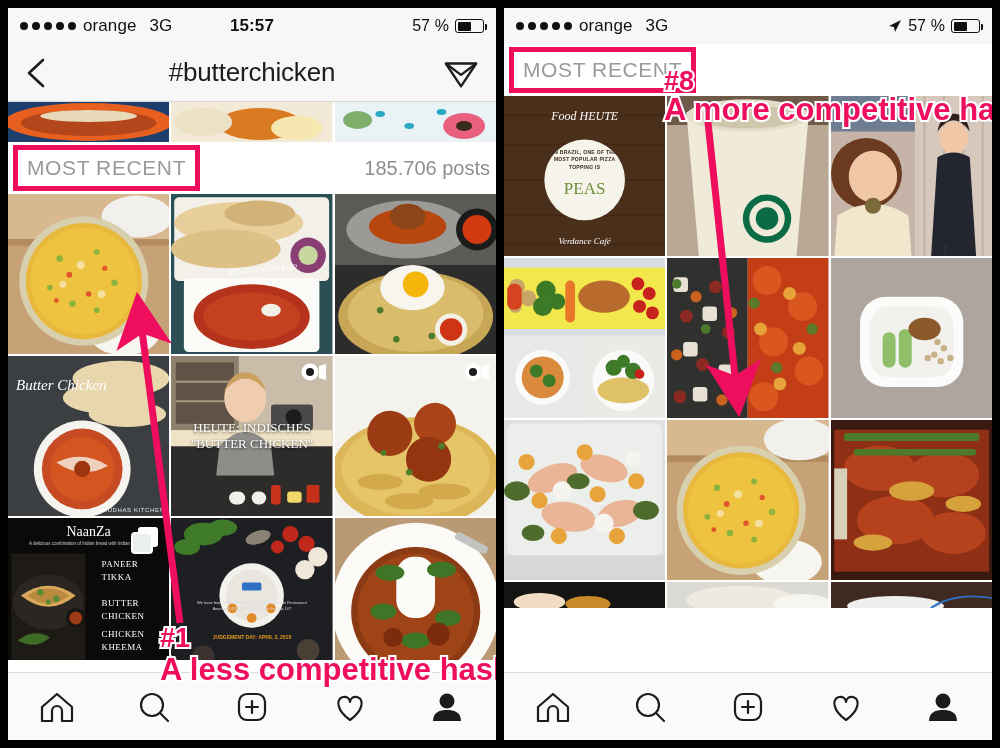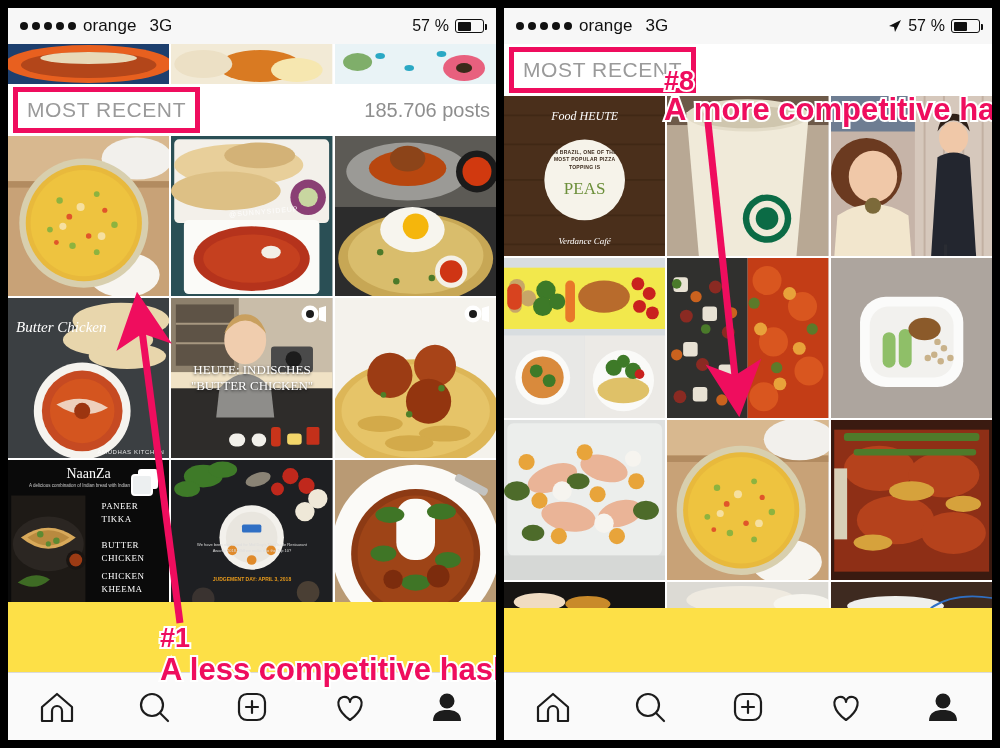--- a/index.html
+++ b/index.html
@@ -12,21 +12,21 @@
     position:relative;
     width:500px; height:748px;
     padding:8px 8px 8px 8px;
     background:#000;
   }
   .phone.left { padding-right:4px; }
   .phone.right { padding-left:4px; }
   .phone-inner {
     position:relative;
     width:100%; height:100%;
-    background:#fde047;
+    background:#ffffff;
     overflow:hidden;
   }
 
   
   .statusbar {
     height:36px;
     background:#f7f7f7;
     display:flex; align-items:center;
     padding:0 12px;
     font-size:17px; color:#111;
@@ -132,28 +132,39 @@
       <div class="statusbar">
         <span class="sb-dots">
           <i></i>
             <i></i>
             <i></i>
             <i></i>
             <i></i>
         </span>
         <span class="sb-carrier">orange</span>
         <span class="sb-net">3G</span>
+        <span class="sb-time">15:57</span>
         <span class="sb-right">
           <span class="sb-pct">57 %</span>
           <span class="battery">
               <i style="width:57%"></i>
             </span>
         </span>
       </div>
 
+      <div class="navbar">
+        <svg class="nav-back" viewBox="0 0 26 34">
+          <polyline points="19,4 5,17 19,30" fill="none" stroke="#1c1c1c" stroke-width="2.6" stroke-linecap="round" stroke-linejoin="round"></polyline>
+        </svg>
+        <div class="nav-title">#butterchicken</div>
+        <svg class="nav-send" viewBox="0 0 40 34">
+          <polygon points="4,7 36,7 20,31" fill="none" stroke="#1c1c1c" stroke-width="2.4" stroke-linejoin="round"></polygon>
+          <polyline points="4,7 20,19 36,7" fill="none" stroke="#1c1c1c" stroke-width="2.4" stroke-linejoin="round"></polyline>
+        </svg>
+      </div>
 
       <div class="content">
 
         <div class="partial-row" style="height:40px">
           <div class="cell">
             <svg viewBox="0 0 100 40" preserveAspectRatio="none" style="display:block;width:100%;height:40px">
               <rect width="100" height="40" fill="#1d3f6e"></rect>
               <ellipse cx="50" cy="20" rx="52" ry="19" fill="#e8601f"></ellipse>
               <ellipse cx="50" cy="21" rx="42" ry="13" fill="#b3461a"></ellipse>
               <ellipse cx="50" cy="14" rx="30" ry="6" fill="#e8d9b8"></ellipse>

